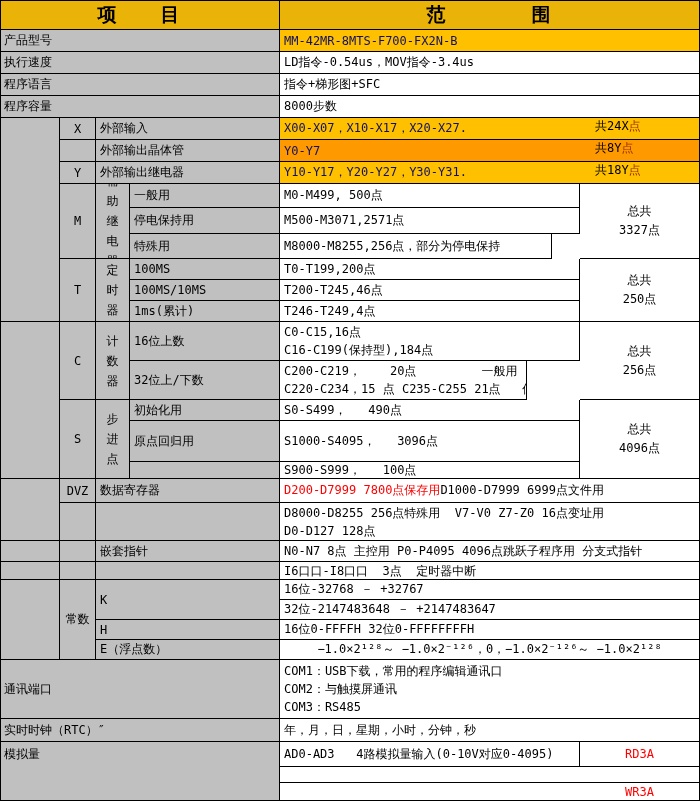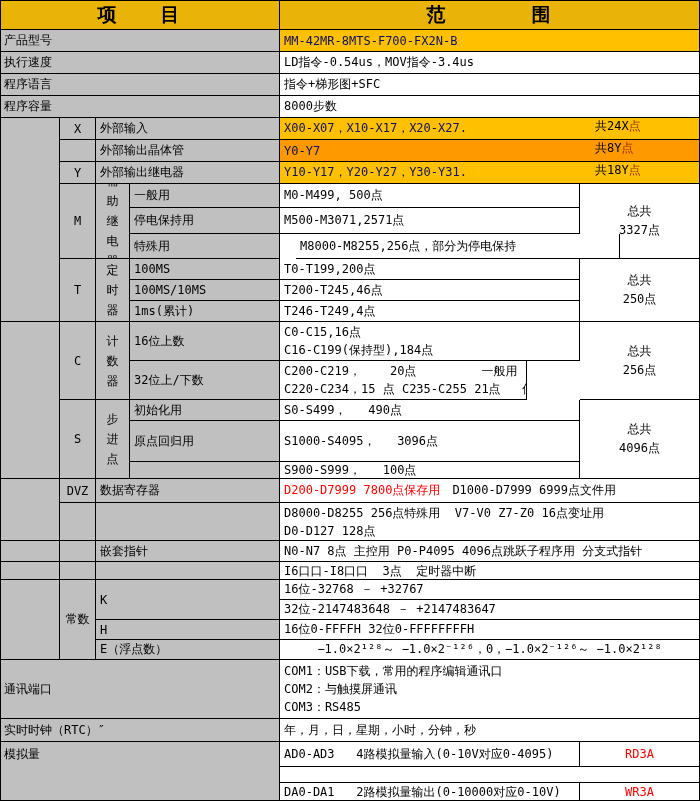--- a/index.html
+++ b/index.html
@@ -69,21 +69,21 @@
     <span class="count"><span>共18Y</span><span class="brown">点</span></span>
   </div>
 
   <div class="cell gray center" style="left:60px;top:184px;width:36px;height:75px">M</div>
   <div class="cell gray center" style="left:96px;top:184px;width:34px;height:75px"><span class="vert">辅助继电器</span></div>
   <div class="cell gray padl" style="left:130px;top:184px;width:150px;height:24px">一般用</div>
   <div class="cell padl" style="left:280px;top:184px;width:300px;height:24px">M0-M499, 500点</div>
   <div class="cell gray padl" style="left:130px;top:208px;width:150px;height:26px">停电保持用</div>
   <div class="cell padl" style="left:280px;top:208px;width:300px;height:26px">M500-M3071,2571点</div>
   <div class="cell gray padl" style="left:130px;top:234px;width:150px;height:25px">特殊用</div>
-  <div class="cell padl" style="left:296px;top:234px;width:324px;height:25px">M8000-M8255,256点，部分为停电保持</div>
+  <div class="cell padl" style="left:280px;top:234px;width:272px;height:25px">M8000-M8255,256点，部分为停电保持</div>
   <div class="cell colc" style="left:580px;top:184px;width:120px;height:75px">
     <span>总共</span><span>3327点</span>
   </div>
 
   <div class="cell gray center" style="left:60px;top:259px;width:36px;height:63px">T</div>
   <div class="cell gray center" style="left:96px;top:259px;width:34px;height:63px"><span class="vert">定时器</span></div>
   <div class="cell gray padl" style="left:130px;top:259px;width:150px;height:21px">100MS</div>
   <div class="cell padl" style="left:280px;top:259px;width:300px;height:21px">T0-T199,200点</div>
   <div class="cell gray padl" style="left:130px;top:280px;width:150px;height:21px">100MS/10MS</div>
   <div class="cell padl" style="left:280px;top:280px;width:300px;height:21px">T200-T245,46点</div>
@@ -118,21 +118,21 @@
   <div class="cell gray padl" style="left:130px;top:462px;width:150px;height:17px"></div>
   <div class="cell padl" style="left:280px;top:462px;width:300px;height:17px;line-height:15px">S900-S999，   100点</div>
   <div class="cell colc" style="left:580px;top:400px;width:120px;height:79px">
     <span>总共</span><span>4096点</span>
   </div>
 
   <div class="cell gray center" style="left:60px;top:479px;width:36px;height:24px">DVZ</div>
   <div class="cell gray padl" style="left:96px;top:479px;width:184px;height:24px">数据寄存器</div>
   <div class="cell padl" style="left:280px;top:479px;width:420px;height:24px">
     <span class="red">D200-D7999 7800点保存用</span>
-    <span style="margin-left:12px">D1000-D7999 6999点文件用</span>
+    <span style="margin-left:0">D1000-D7999 6999点文件用</span>
   </div>
   <div class="cell gray" style="left:60px;top:503px;width:36px;height:38px"></div>
   <div class="cell gray" style="left:96px;top:503px;width:184px;height:38px"></div>
   <div class="cell col padl" style="left:280px;top:503px;width:420px;height:38px">
     <span>D8000-D8255 256点特殊用  V7-V0 Z7-Z0 16点变址用</span><span>D0-D127 128点</span>
   </div>
 
   <div class="cell gray" style="left:60px;top:541px;width:36px;height:21px"></div>
   <div class="cell gray padl" style="left:96px;top:541px;width:184px;height:21px">嵌套指针</div>
   <div class="cell padl" style="left:280px;top:541px;width:420px;height:21px">N0-N7 8点 主控用 P0-P4095 4096点跳跃子程序用 分支式指针</div>
@@ -156,17 +156,16 @@
     <span>COM3：RS485</span>
   </div>
 
   <div class="cell gray padl" style="left:0;top:719px;width:280px;height:23px">实时时钟（RTC）″</div>
   <div class="cell padl" style="left:280px;top:719px;width:420px;height:23px">年，月，日，星期，小时，分钟，秒</div>
 
   <div class="cell gray padl top" style="left:0;top:742px;width:280px;height:59px">模拟量</div>
   <div class="cell padl" style="left:280px;top:742px;width:300px;height:25px">AD0-AD3   4路模拟量输入(0-10V对应0-4095)</div>
   <div class="cell center red" style="left:580px;top:742px;width:120px;height:25px">RD3A</div>
   <div class="cell" style="left:280px;top:767px;width:420px;height:16px"></div>
-  <div class="cell padl" style="left:280px;top:783px;width:300px;height:18px;line-height:16px">DA0-DA1   2路模拟量输出(0-10000对应0-10V)</div>
   <div class="cell center red" style="left:580px;top:783px;width:120px;height:18px">WR3A</div>
 
   <div class="frame"></div>
 </div>
 
 </body></html>

